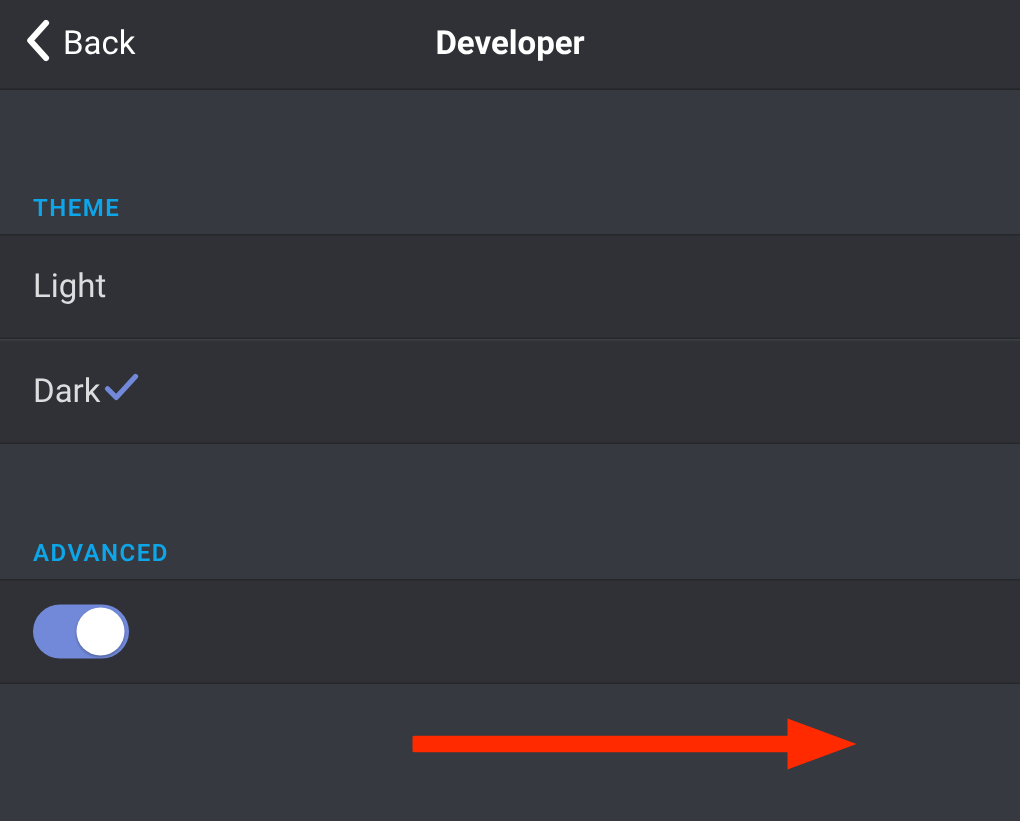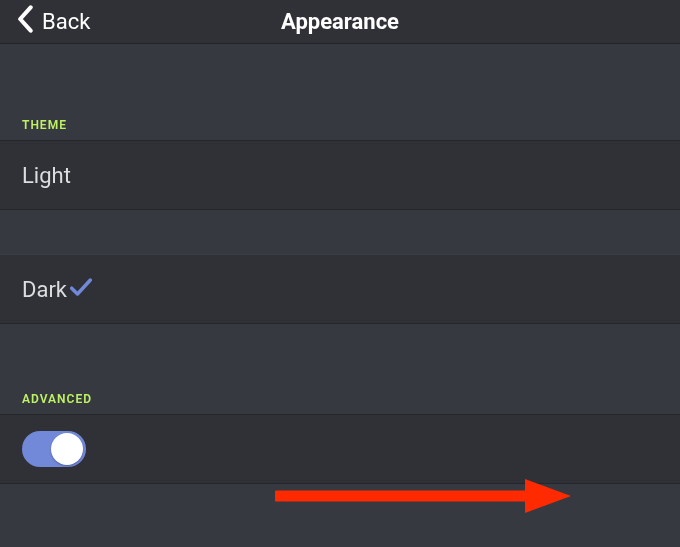--- a/index.html
+++ b/index.html
@@ -10,21 +10,21 @@
     }
     html, body {
       width: 680px;
       height: 547px;
       overflow: hidden;
       font-family: -apple-system, BlinkMacSystemFont, "Segoe UI", Roboto, Helvetica, Arial, sans-serif;
       background: #36393f;
       color: #dcddde;
     }
     .header {
-      height: 44px;
+      height: 60px;
       background: #2f3136;
       display: flex;
       align-items: center;
       position: relative;
       padding: 0 16px;
       border-bottom: 1px solid rgba(0,0,0,0.25);
     }
     .back-button {
       display: flex;
       align-items: center;
@@ -52,41 +52,40 @@
     }
     .section-header {
       height: 36px;
       padding: 0 22px;
       display: flex;
       align-items: flex-end;
       padding-bottom: 8px;
       background: #36393f;
     }
     .section-header-text {
-      font-size: 12px;
+      font-size: 16px;
       font-weight: 600;
       letter-spacing: 1px;
-      color: #bef264;
+      color: #0ea5e9;
     }
     .row {
       height: 70px;
       background: #2f3136;
       display: flex;
       align-items: center;
       justify-content: flex-start;
       padding: 0 22px;
       font-size: 22px;
       color: #dcddde;
       border-top: 1px solid rgba(0,0,0,0.2);
       border-bottom: 1px solid rgba(0,0,0,0.2);
       cursor: pointer;
     }
     .row + .row {
       border-top: 1px solid rgba(79,84,92,0.4);
-      margin-top: 44px;
     }
     .checkmark svg {
       width: 28px;
       height: 28px;
       stroke: #7289da;
       stroke-width: 3;
       fill: none;
       stroke-linecap: round;
       stroke-linejoin: round;
     }
@@ -127,21 +126,21 @@
 
 <div class="header">
   <div class="back-button">
     <span>
       <svg viewBox="0 0 16 24">
           <path d="M12 2 L3 12 L12 22" stroke="#ffffff" stroke-width="3.5" fill="none" stroke-linecap="round" stroke-linejoin="round"></path>
         </svg>
     </span>
     <span>Back</span>
   </div>
-  <div class="header-title">Appearance</div>
+  <div class="header-title">Developer</div>
 </div>
 
 <div class="section-gap"></div>
 
 <div class="section-header">
   <span class="section-header-text">THEME</span>
 </div>
 
 <div class="row">
   <span>Light</span>

